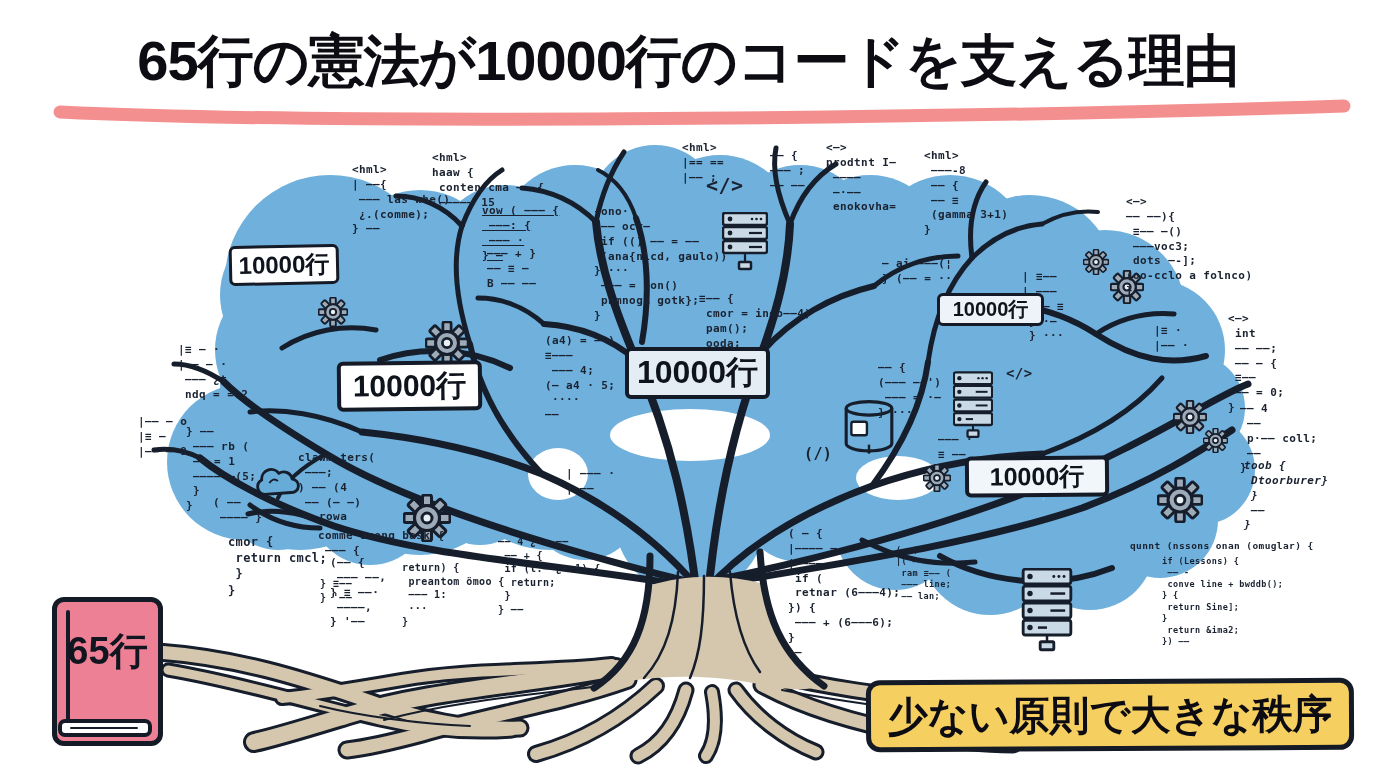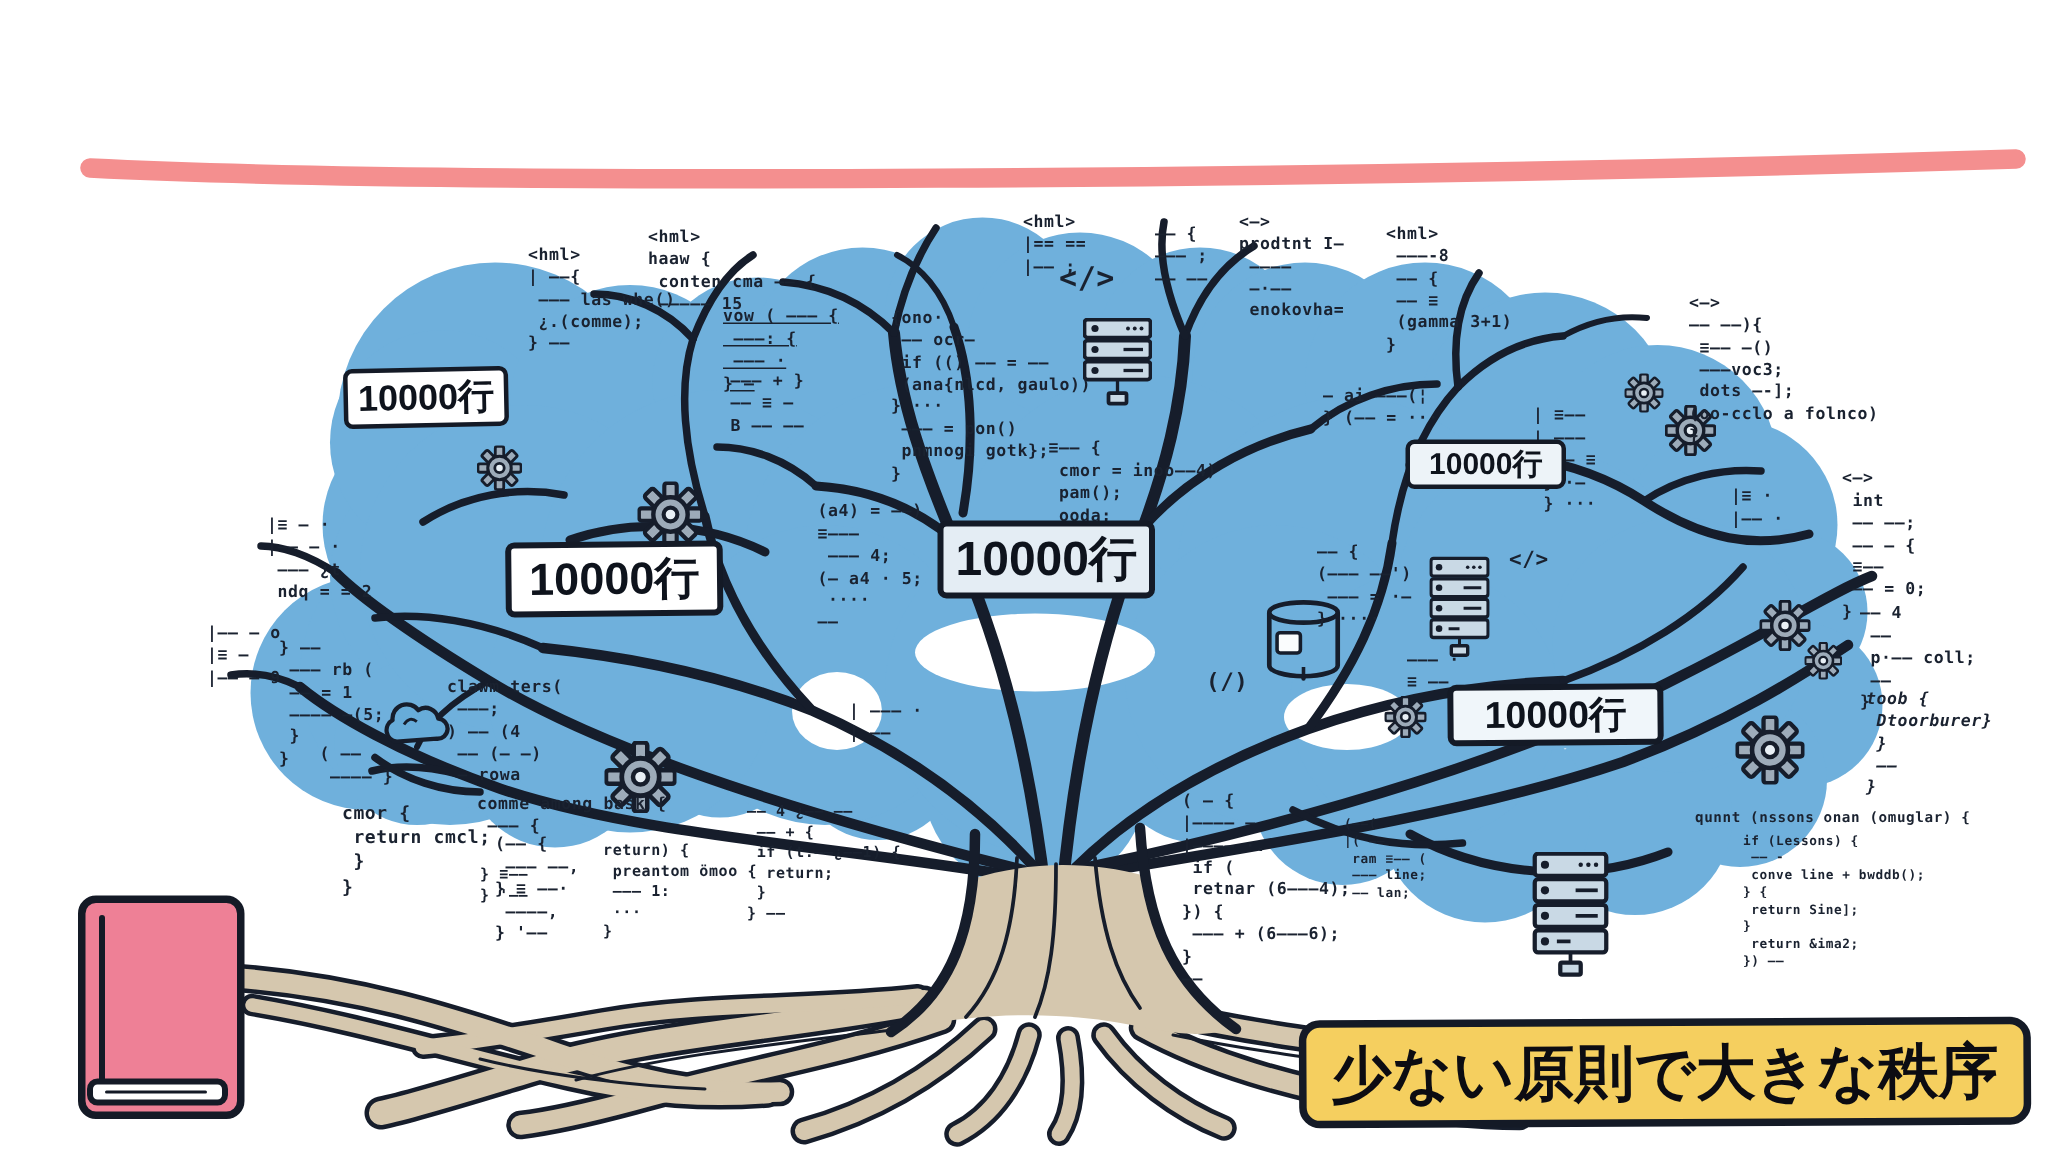--- a/index.html
+++ b/index.html
@@ -435,18 +435,20 @@
     </div>
 
   <div class="branch-label" id="lb1">10000行</div>
   <div class="branch-label" id="lb2">10000行</div>
   <div class="branch-label" id="lb3">10000行</div>
   <div class="branch-label" id="lb4">10000行</div>
   <div class="branch-label" id="lb5">10000行</div>
 
   <div id="book">
     <div class="spine"></div>
+    <div class="book-label">65行</div>
     <div class="pages"></div>
   </div>
 
   <div id="badge">少ない原則で大きな秩序</div>
 
+  <div id="title">65行の憲法が10000行のコードを支える理由</div>
 </div>
 
 </body></html>

